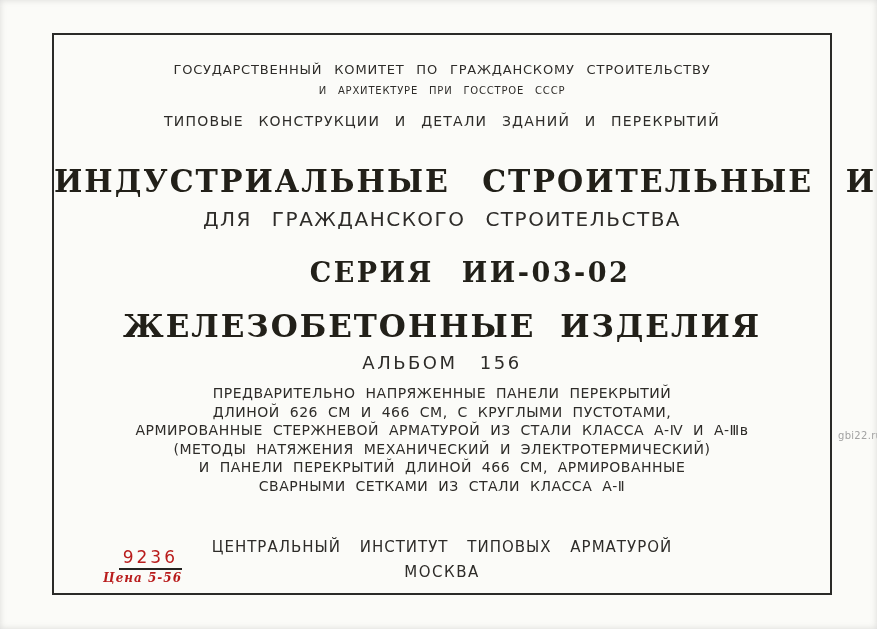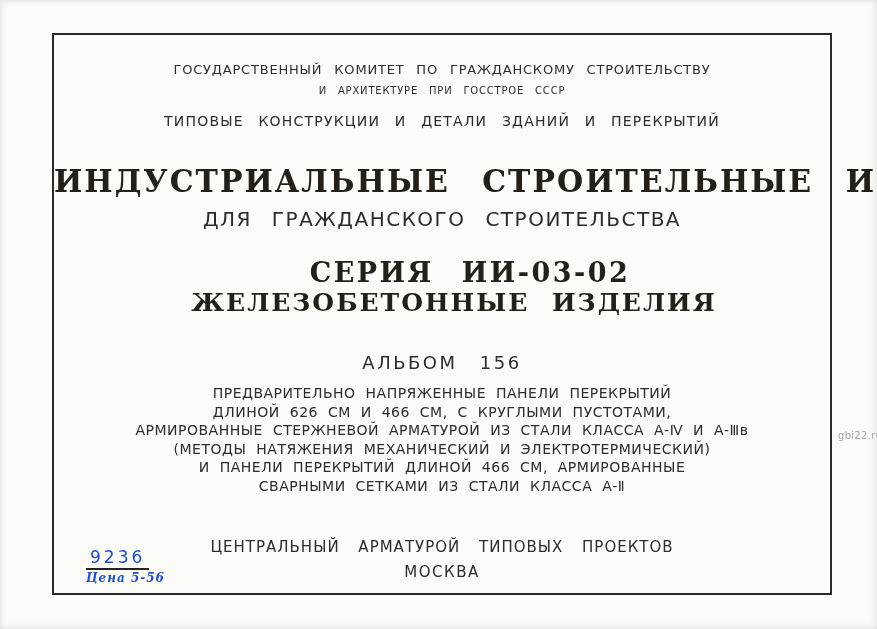--- a/index.html
+++ b/index.html
@@ -34,37 +34,37 @@
   .serifb { font-family: "DejaVu Serif", "Liberation Serif", serif; font-weight: bold; color: #222019; }
 
   .org1 { top: 62px;  font-size: 13px; letter-spacing: 0.8px; word-spacing: 7px; }
   .org2 { top: 85px;  font-size: 10px; letter-spacing: 0.8px; word-spacing: 7px; }
   .tkd  { top: 113px; font-size: 14px; letter-spacing: 1.2px; word-spacing: 9px; }
 
   .title1 { top: 163px; font-size: 30px; letter-spacing: 2px;  word-spacing: 20px; transform: scaleY(1.08); }
   .title2 { top: 207px; font-size: 20px; letter-spacing: 1.5px; word-spacing: 12px; font-weight: 500; }
 
   .ser1 { top: 257px; font-size: 27px; letter-spacing: 2.5px; word-spacing: 16px; padding-left: 28px; }
-  .ser2 { top: 288px; font-size: 25px; letter-spacing: 2px;   word-spacing: 12px; margin-left: 12px; }
+  .ser2 { top: 308px; font-size: 31px; letter-spacing: 2px;   word-spacing: 12px; }
 
   .album { top: 352px; font-size: 18px; letter-spacing: 2.5px; word-spacing: 14px; }
 
   .desc {
     position: absolute; left: 54px; top: 384px; width: 776px;
     text-align: center; font-size: 14px; line-height: 18.5px;
     letter-spacing: 0.5px; word-spacing: 5px; color: #2e2c29;
   }
   .desc div { white-space: nowrap; }
 
   .footer1 { top: 538px; font-size: 15px; letter-spacing: 1px;   word-spacing: 13px; }
   .footer2 { top: 563px; font-size: 15px; letter-spacing: 1.5px; }
 
   .stamp {
     position: absolute; left: 86px; top: 547px; width: 96px;
-    text-align: left; color: #1d4ed8;
+    text-align: right; color: #b91c1c;
   }
   .stamp .num {
     font-size: 17px; letter-spacing: 3px;
     border-bottom: 2px solid #242220;
     padding: 0 4px 1px 4px; display: inline-block;
   }
   .stamp .price {
     font-size: 12px; font-style: italic; font-weight: bold;
     letter-spacing: 1px; margin-top: 1px;
     font-family: "DejaVu Serif", serif;
@@ -96,21 +96,21 @@
 
 <div class="desc">
   <div>ПРЕДВАРИТЕЛЬНО НАПРЯЖЕННЫЕ ПАНЕЛИ ПЕРЕКРЫТИЙ</div>
   <div>ДЛИНОЙ 626 СМ И 466 СМ, С КРУГЛЫМИ ПУСТОТАМИ,</div>
   <div>АРМИРОВАННЫЕ СТЕРЖНЕВОЙ АРМАТУРОЙ ИЗ СТАЛИ КЛАССА А-Ⅳ И А-Ⅲв</div>
   <div>(МЕТОДЫ НАТЯЖЕНИЯ МЕХАНИЧЕСКИЙ И ЭЛЕКТРОТЕРМИЧЕСКИЙ)</div>
   <div>И ПАНЕЛИ ПЕРЕКРЫТИЙ ДЛИНОЙ 466 СМ, АРМИРОВАННЫЕ</div>
   <div>СВАРНЫМИ СЕТКАМИ ИЗ СТАЛИ КЛАССА А-Ⅱ</div>
 </div>
 
-<div class="tline hand footer1">ЦЕНТРАЛЬНЫЙ АРМАТУРОЙ ТИПОВЫХ ПРОЕКТОВ</div>
+<div class="tline hand footer1">ЦЕНТРАЛЬНЫЙ ИНСТИТУТ ТИПОВЫХ АРМАТУРОЙ</div>
 <div class="tline hand footer2">МОСКВА</div>
 
 <div class="stamp">
   <div class="num">9236</div>
   <div class="price">Цена 5-56</div>
 </div>
 
 <div class="watermark">gbi22.ru</div>
 
 </body></html>

